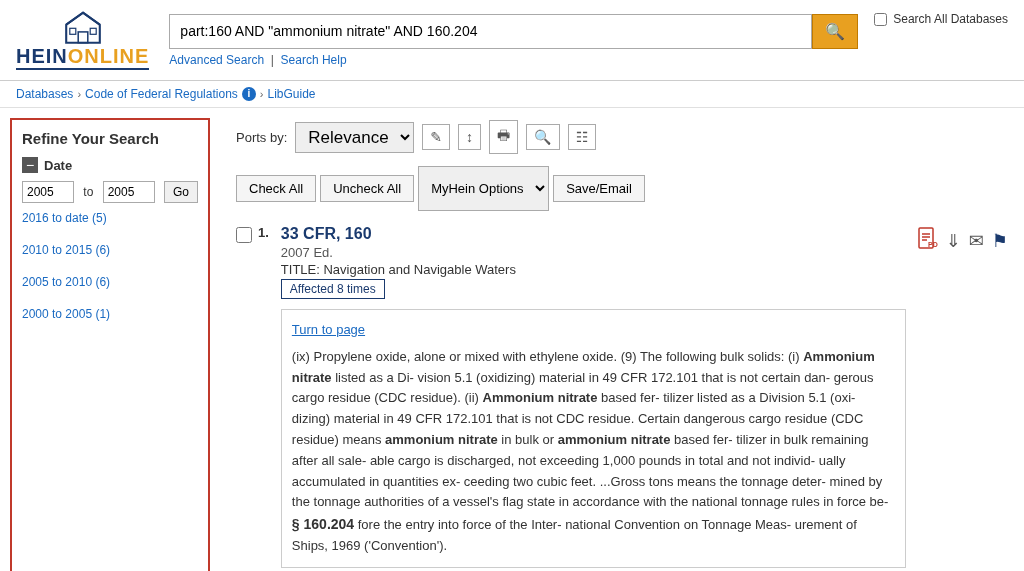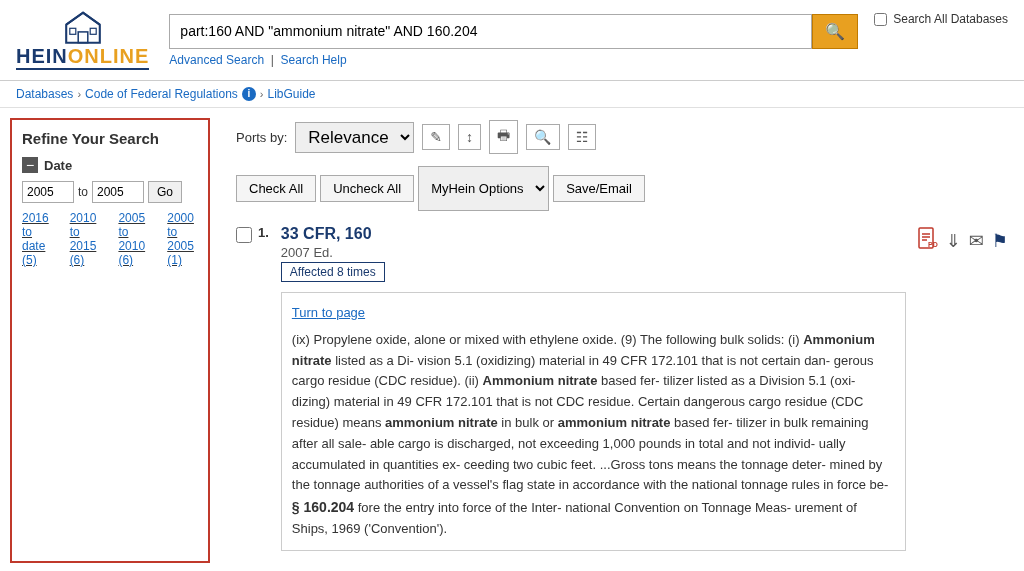--- a/index.html
+++ b/index.html
@@ -27,26 +27,26 @@
     #main { display: flex; }
 
     
     #sidebar { width: 200px; min-width: 200px; padding: 10px; border: 2px solid #c0392b; margin: 10px; }
     #sidebar-title { font-size: 15px; font-weight: bold; color: #333; margin-bottom: 10px; }
 
     #date-section { margin-bottom: 8px; }
     #date-header { display: flex; align-items: center; gap: 6px; font-size: 13px; font-weight: bold; color: #333; margin-bottom: 8px; }
     #date-minus { background: #555; color: #fff; border: none; width: 16px; height: 16px; font-size: 14px; cursor: pointer; line-height: 14px; text-align: center; display: inline-block; }
 
-    #date-range-row { display: flex; align-items: center; gap: 4px; margin-bottom: 8px; }
+    #date-range-row { display: flex; align-items: center; gap: 4px; margin-bottom: 8px; justify-content: space-between; }
     #date-range-row input { width: 52px; padding: 3px 4px; border: 1px solid #aaa; font-size: 12px; }
     #date-range-row span { font-size: 12px; }
     #go-btn { padding: 3px 8px; font-size: 12px; border: 1px solid #aaa; background: #f0f0f0; cursor: pointer; }
 
-    #date-links { display: flex; flex-direction: row; gap: 18px; text-decoration: underline; }
+    #date-links { display: flex; flex-direction: column; gap: 18px; }
     #date-links a { color: #1a6ac2; font-size: 12px; text-decoration: none; }
 
     
     #content { flex: 1; padding: 12px 16px; }
 
     #results-header { font-size: 13px; color: #333; margin-bottom: 10px; }
     #results-header strong { font-weight: bold; }
 
     #sort-row { display: flex; align-items: center; gap: 8px; margin-bottom: 12px; }
     #sort-label { font-size: 13px; }
@@ -185,20 +185,21 @@
 
     <div id="result-item">
       <div id="result-checkbox-num">
         <input type="checkbox" id="result-checkbox" style="">
         <span id="result-num">1.</span>
       </div>
 
       <div id="result-body">
         <div id="result-title">33 CFR, 160</div>
         <div id="result-edition">2007 Ed.</div>
+        <div id="result-title-line">TITLE: Navigation and Navigable Waters</div>
         <div>
           <span id="affected-badge">Affected 8 times</span>
         </div>
 
         <div id="snippet-box">
           <a id="turn-to-page-link">Turn to page</a>
           <span>
             (ix) Propylene oxide, alone or mixed with ethylene oxide. (9) The following bulk solids: (i) <span class="bold-term">Ammonium nitrate</span> listed as a Di- vision 5.1 (oxidizing) material in 49 CFR 172.101 that is not certain dan- gerous cargo residue (CDC residue). (ii) <span class="bold-term">Ammonium nitrate</span> based fer- tilizer listed as a Division 5.1 (oxi- dizing) material in 49 CFR 172.101 that is not CDC residue. Certain dangerous cargo residue (CDC residue) means <span class="bold-term">ammonium nitrate</span> in bulk or <span class="bold-term">ammonium nitrate</span> based fer- tilizer in bulk remaining after all sale- able cargo is discharged, not exceeding 1,000 pounds in total and not individ- ually accumulated in quantities ex- ceeding two cubic feet. ...Gross tons means the tonnage deter- mined by the tonnage authorities of a vessel's flag state in accordance with the national tonnage rules in force be- <span class="bold-ref">§ 160.204</span> fore the entry into force of the Inter- national Convention on Tonnage Meas- urement of Ships, 1969 ('Convention').
           </span>
         </div>

